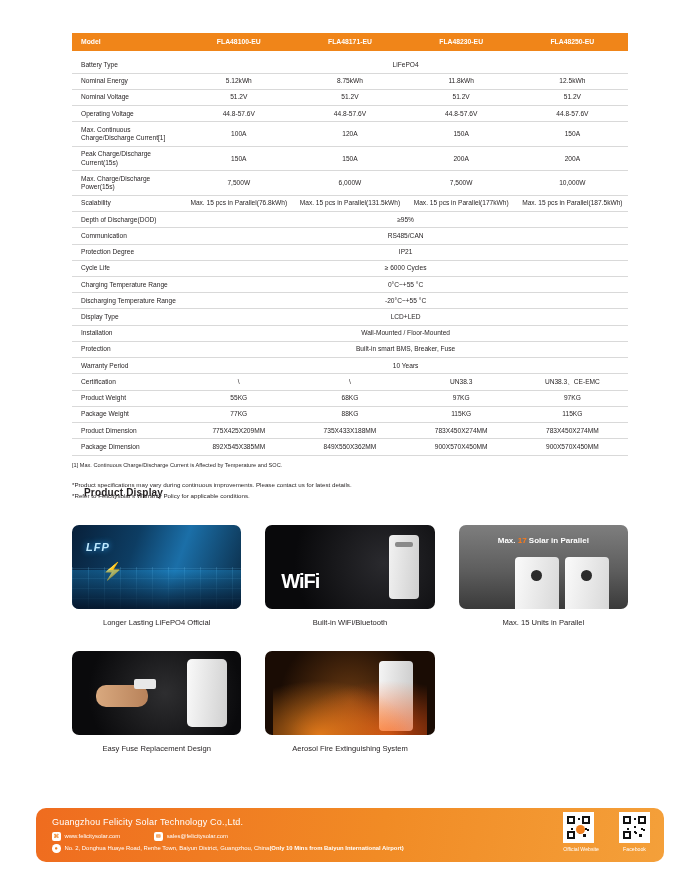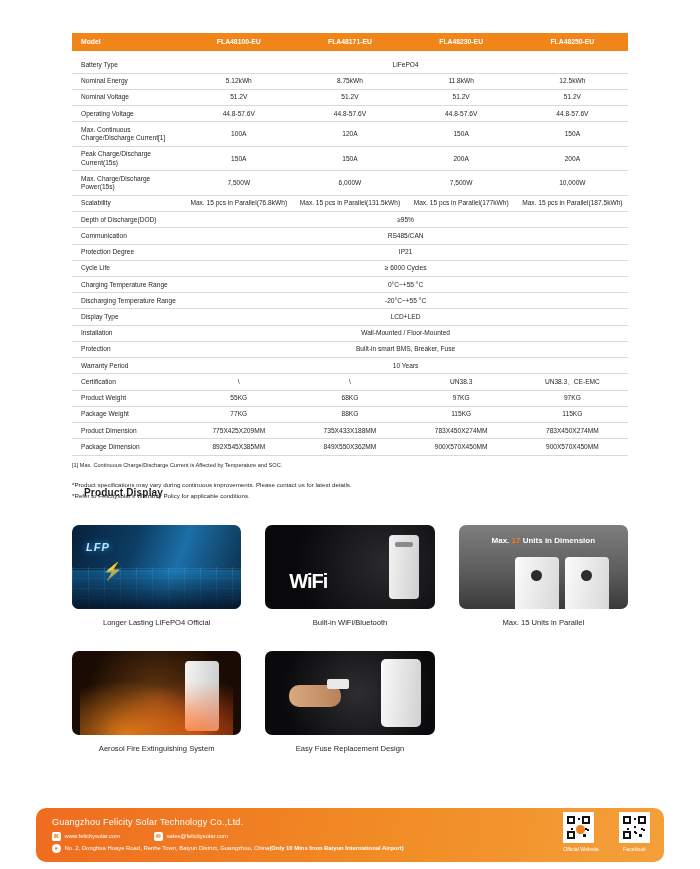--- a/index.html
+++ b/index.html
@@ -129,21 +129,21 @@
   .t1 .bolt{
     position:absolute;left:30px;top:36px;width:0;height:0;color:#ffd34d;font-size:17px;
   }
   .t1 .grid-lines{
     position:absolute;left:0;right:0;bottom:0;height:50%;
     background:repeating-linear-gradient(90deg, rgba(120,210,255,.18) 0 1px, transparent 1px 16px),
                repeating-linear-gradient(0deg, rgba(120,210,255,.14) 0 1px, transparent 1px 10px);
   }
   .t2 { background: radial-gradient(circle at 70% 45%, #2a2a2e 0%, #09090b 70%); }
   .t2 .wifi{
-    position:absolute;left:24px;bottom:16px;color:#ffffff;font-size:20px;font-weight:bold;
+    position:absolute;left:16px;bottom:16px;color:#ffffff;font-size:20px;font-weight:bold;
     letter-spacing:-1px;
   }
   .t2 .unit{
     position:absolute;right:16px;top:10px;width:30px;height:64px;border-radius:4px;
     background:linear-gradient(95deg,#f2f2f2,#cfcfcf);
   }
   .t2 .unit:after{
     content:"";position:absolute;left:6px;top:7px;width:18px;height:5px;border-radius:2px;background:#8a8a8a;
   }
   .t3 { background: linear-gradient(180deg,#7e7e7e 0%,#5d5d5d 55%,#3a3a3a 100%); }
@@ -454,42 +454,42 @@
     <div class="cell">
       <div class="thumb t2">
         <div class="unit"></div>
         <div class="wifi">WiFi</div>
       </div>
       <div class="cap">Built-in WiFi/Bluetooth</div>
     </div>
 
     <div class="cell">
       <div class="thumb t3">
-        <div class="mx"><span>Max. </span><em>17</em><span> Units in Dimension</span></div>
+        <div class="mx"><span>Max. </span><em>17</em><span> Solar in Parallel</span></div>
         <div class="b1"></div>
         <div class="b2"></div>
       </div>
       <div class="cap">Max. 15 Units in Parallel</div>
-    </div>
-
-    <div class="cell">
-      <div class="thumb t4">
-        <div class="unit"></div>
-        <div class="flame"></div>
-      </div>
-      <div class="cap">Aerosol Fire Extinguishing System</div>
     </div>
 
     <div class="cell">
       <div class="thumb t5">
         <div class="unit"></div>
         <div class="hand"></div>
         <div class="fuse"></div>
       </div>
       <div class="cap">Easy Fuse Replacement Design</div>
+    </div>
+
+    <div class="cell">
+      <div class="thumb t4">
+        <div class="unit"></div>
+        <div class="flame"></div>
+      </div>
+      <div class="cap">Aerosol Fire Extinguishing System</div>
     </div>
 
   </div>
 
   <div class="footer">
     <div class="f-company">Guangzhou Felicity Solar Technology Co.,Ltd.</div>
     <div class="f-rows">
       <div class="f-row">
         <span class="f-ico">⌘</span>
         <span>www.felicitysolar.com</span>

